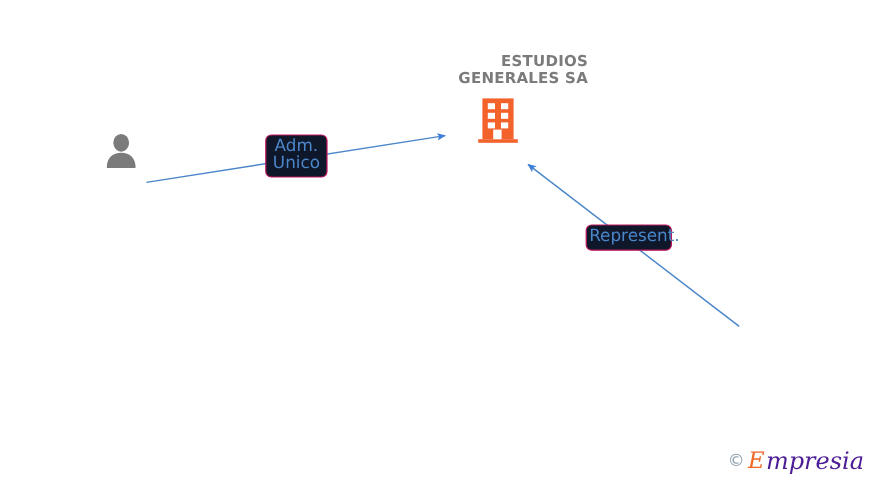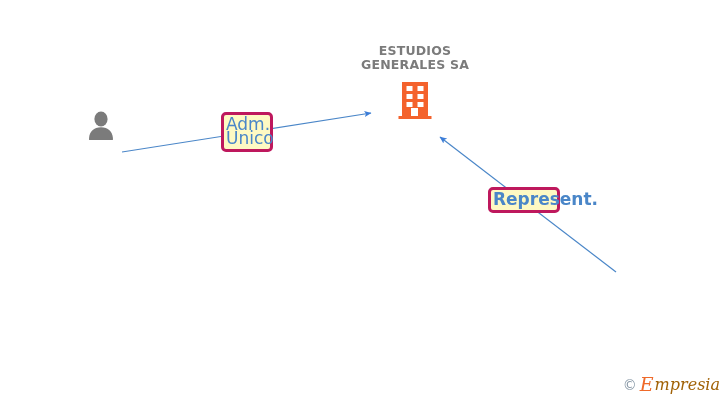--- a/index.html
+++ b/index.html
@@ -22,21 +22,21 @@
     height: 400px;
     pointer-events: none;
   }
 
   
   .company-node {
     position: absolute;
     left: 340px;
     top: 44px;
     width: 150px;
-    text-align: center;
+    text-align: right;
   }
   .company-title {
     font-size: 12.5px;
     font-weight: bold;
     color: #7b7b7b;
     line-height: 14px;
     letter-spacing: 0.2px;
     white-space: pre-line;
   }
   .company-icon {
@@ -64,42 +64,41 @@
     width: 34px;
     height: 34px;
     margin: 0 auto;
   }
   .person-node.left .person-icon  { margin-top: 9px; }
   .person-node.right .person-name { margin-top: 8px; }
 
   
   .edge-label {
     position: absolute;
-    border: 3px solid #be185d;
+    border: 1px solid #be185d;
     border-radius: 5px;
-    background: #fef9c3;
+    background: #0f172a;
     color: #4a86c8;
-    font-size: 17px;
+    font-size: 14px;
     line-height: 13.5px;
     text-align: center;
     box-sizing: border-box;
     white-space: pre-line;
   }
   .edge-label.adm {
     left: 221px;
     top: 112px;
     width: 52px;
     padding: 3px 2px 4px 2px;
   }
   .edge-label.repr {
     left: 488px;
     top: 187px;
     width: 72px;
     padding: 3px 4px 3px 2px;
-    font-weight: bold;
   }
 
   
   .watermark {
     position: absolute;
     right: 8px;
     bottom: 6px;
     display: flex;
     align-items: center;
     gap: 3px;
@@ -112,22 +111,22 @@
   .wm-e {
     font-family: "DejaVu Serif", serif;
     font-style: italic;
     font-size: 19px;
     color: #ef6a2a;
     line-height: 1;
   }
   .wm-rest {
     font-family: "DejaVu Serif", serif;
     font-style: italic;
-    font-size: 16px;
-    color: #a16207;
+    font-size: 20px;
+    color: #4c1d95;
     line-height: 1;
     margin-left: -2px;
   }
 </style>
 </head>
 <body>
 
 <div id="canvas">
 
   <svg id="edges" viewBox="0 0 728 400" xmlns="http://www.w3.org/2000/svg">

